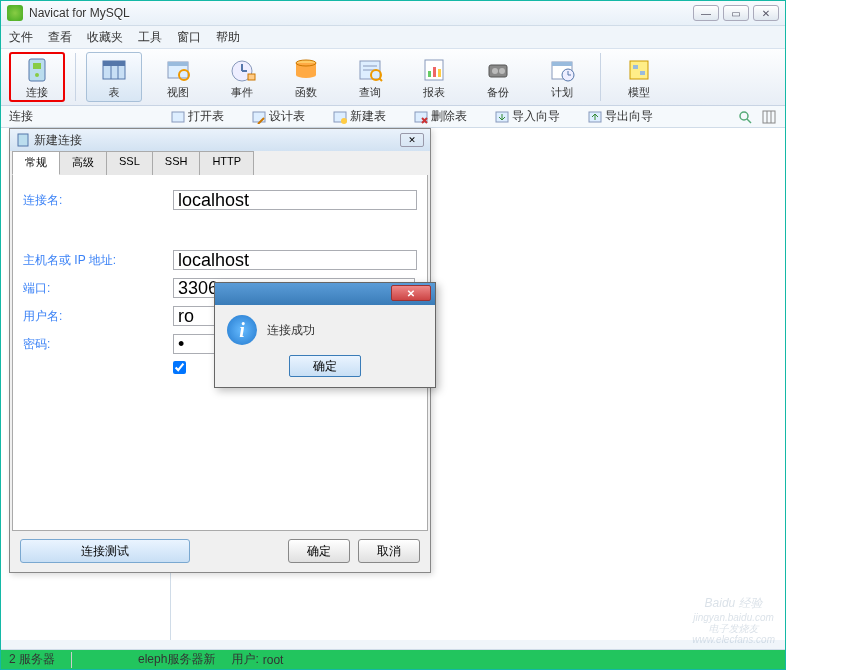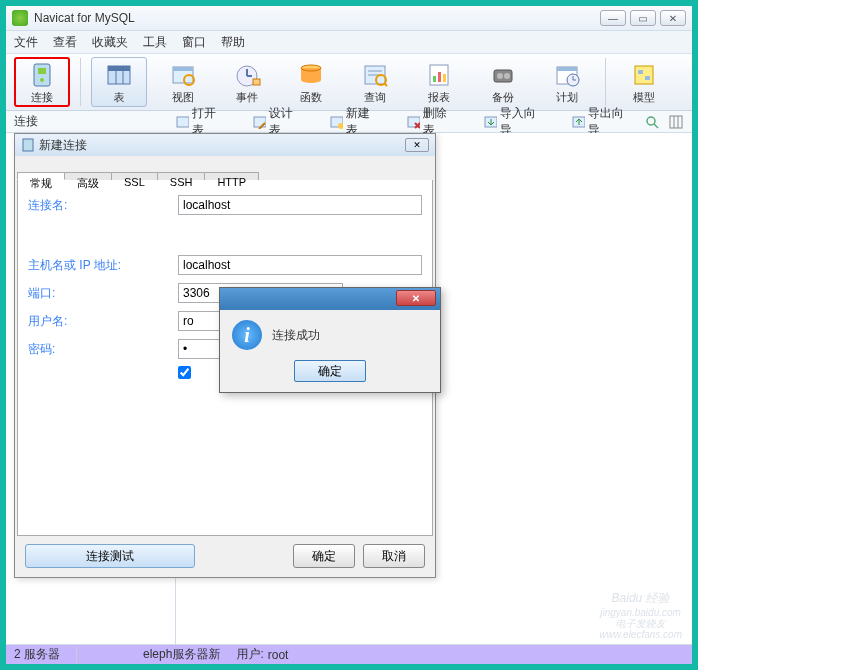--- a/index.html
+++ b/index.html
@@ -1,18 +1,18 @@
 <!DOCTYPE html>
 <html><head>
   <meta charset="utf-8">
   <style>
     * { box-sizing: border-box; margin: 0; padding: 0; font-family: "Microsoft YaHei", Tahoma, sans-serif; font-size: 12px; }
     body { background: #fff; width: 863px; height: 672px; overflow: hidden; position: relative; }
     
-    .window { border: 6px solid #14b8a6; background: #f0f5fa; width: 698px; height: 670px; position: relative; }
+    .window { border: 1px solid #14b8a6; background: #f0f5fa; width: 786px; height: 670px; position: relative; }
     
     .titlebar { height: 25px; background: linear-gradient(#f8fbfe, #e8f0f8); display: flex; align-items: center; padding: 0 6px; border-bottom: 1px solid #d0dce8; }
     .titlebar-icon { width: 16px; height: 16px; margin-right: 6px; background: radial-gradient(#8c4,#4a2); border-radius: 3px; }
     .titlebar-text { flex: 1; color: #333; text-shadow: 0 1px #fff; }
     .wc { display: flex; gap: 4px; }
     .wc-btn { width: 26px; height: 16px; border: 1px solid #aab; border-radius: 3px; background: linear-gradient(#fff,#e0e8f0); display: flex; align-items: center; justify-content: center; font-size: 10px; color: #556; }
     
     .menubar { height: 22px; display: flex; align-items: center; padding-left: 8px; gap: 15px; }
     .menubar span { color: #333; cursor: default; }
     
@@ -36,48 +36,48 @@
     .main-area { position: relative; height: 512px; background: #fff; display: flex; }
     .left-panel { width: 170px; border-right: 1px solid #d0dce8; background: #fff; }
     .right-panel { flex: 1; background: #fff; }
     
     .dialog { position: absolute; left: 8px; top: 0; width: 422px; height: 445px; background: #f0f0f0; border: 1px solid #888; box-shadow: 2px 2px 6px rgba(0,0,0,.15); }
     .dialog-title { height: 22px; background: linear-gradient(#eaf2fb,#d2e2f2); display: flex; align-items: center; padding: 0 6px; }
     .dialog-title-icon { width: 14px; height: 14px; margin-right: 4px; }
     .dialog-title-text { flex: 1; color: #333; }
     .dialog-close { width: 24px; height: 14px; border: 1px solid #99a; border-radius: 2px; display: flex; align-items: center; justify-content: center; font-size: 9px; }
     
-    .tabs { height: 24px; display: flex; background: #f0f0f0; padding-top: 16px; padding-left: 2px; }
+    .tabs { height: 24px; display: flex; background: #f0f0f0; padding-top: 0; padding-left: 2px; }
     .tab { padding: 3px 12px; border: 1px solid #aaa; border-bottom: none; background: #e8e8e8; margin-right: -1px; font-size: 11px; }
     .tab.active { background: #fff; border-bottom: 1px solid #fff; position: relative; z-index: 1; }
     .tab-content { background: #fff; height: 356px; border: 1px solid #aaa; border-top: none; margin: 0 2px; padding: 14px 10px; }
     
     .form-row { display: flex; align-items: center; margin-bottom: 6px; height: 22px; }
     .form-label { width: 150px; color: #3b82f6; }
-    .form-input { flex: 1; height: 20px; border: 1px solid #abadb3; padding: 0 4px; font-size: 12px; background: #fff; }
+    .form-input { flex: 1; height: 20px; border: 1px solid #abadb3; padding: 0 4px; font-size: 18px; background: #fff; }
     .form-input.pw { letter-spacing: 2px; }
     .gap-row { height: 16px; }
     .checkbox-row { display: flex; align-items: center; padding-left: 150px; gap: 4px; }
     .checkbox-row input { width: 13px; height: 13px; }
     
     .dialog-buttons { display: flex; padding: 8px 10px; gap: 8px; }
     .dlg-btn { height: 24px; border: 1px solid #888; background: linear-gradient(#fff,#e0e0e0); border-radius: 3px; padding: 0 18px; font-size: 12px; }
     .dlg-btn.test { width: 170px; background: linear-gradient(#eaf4ff,#c8dff5); border-color: #7aa8d0; }
     .dlg-spacer { flex: 1; }
     
     .msgbox { position: absolute; left: 213px; top: 281px; width: 222px; height: 106px; background: #f0f0f0; border: 1px solid #666; box-shadow: 3px 3px 8px rgba(0,0,0,.25); }
     .msgbox-title { height: 22px; background: linear-gradient(#5a9cd8,#3a7cb8); display: flex; justify-content: flex-end; padding: 2px 4px; }
     .msgbox-close { width: 40px; height: 16px; background: linear-gradient(#e88,#c44); border: 1px solid #933; border-radius: 2px; display: flex; align-items: center; justify-content: center; color: #fff; font-size: 10px; font-weight: bold; }
     .msgbox-body { display: flex; align-items: center; padding: 10px 12px; gap: 10px; }
     .info-icon { width: 30px; height: 30px; border-radius: 50%; background: radial-gradient(#6bf,#27c); display: flex; align-items: center; justify-content: center; color: #fff; font-size: 20px; font-weight: bold; font-style: italic; font-family: Georgia, serif; }
     .msgbox-text { color: #333; }
     .msgbox-buttons { display: flex; justify-content: center; padding-bottom: 8px; }
     .msgbox-btn { height: 22px; width: 72px; background: linear-gradient(#eaf4ff,#c8dff5); border: 1px solid #3a7cb8; border-radius: 2px; font-size: 12px; }
     
-    .statusbar { height: 20px; background: #c4b5fd; border-top: 1px solid #d0dce8; display: flex; align-items: center; padding: 0 8px; gap: 16px; position: absolute; bottom: 0; left: 0; right: 0; }
+    .statusbar { height: 20px; background: #22c55e; border-top: 1px solid #d0dce8; display: flex; align-items: center; padding: 0 8px; gap: 16px; position: absolute; bottom: 0; left: 0; right: 0; }
     .statusbar > span { color: #333; }
     .status-sep { width: 1px; height: 16px; background: #ccc; }
     
     .watermark { position: absolute; right: 10px; bottom: 24px; opacity: .22; font-size: 24px; color: #5a7a9a; font-style: italic; pointer-events: none; text-align: center; line-height: 1.1; }
     .watermark small { font-size: 10px; display: block; }
   </style>
 </head>
 <body>
 
 <div class="window">

